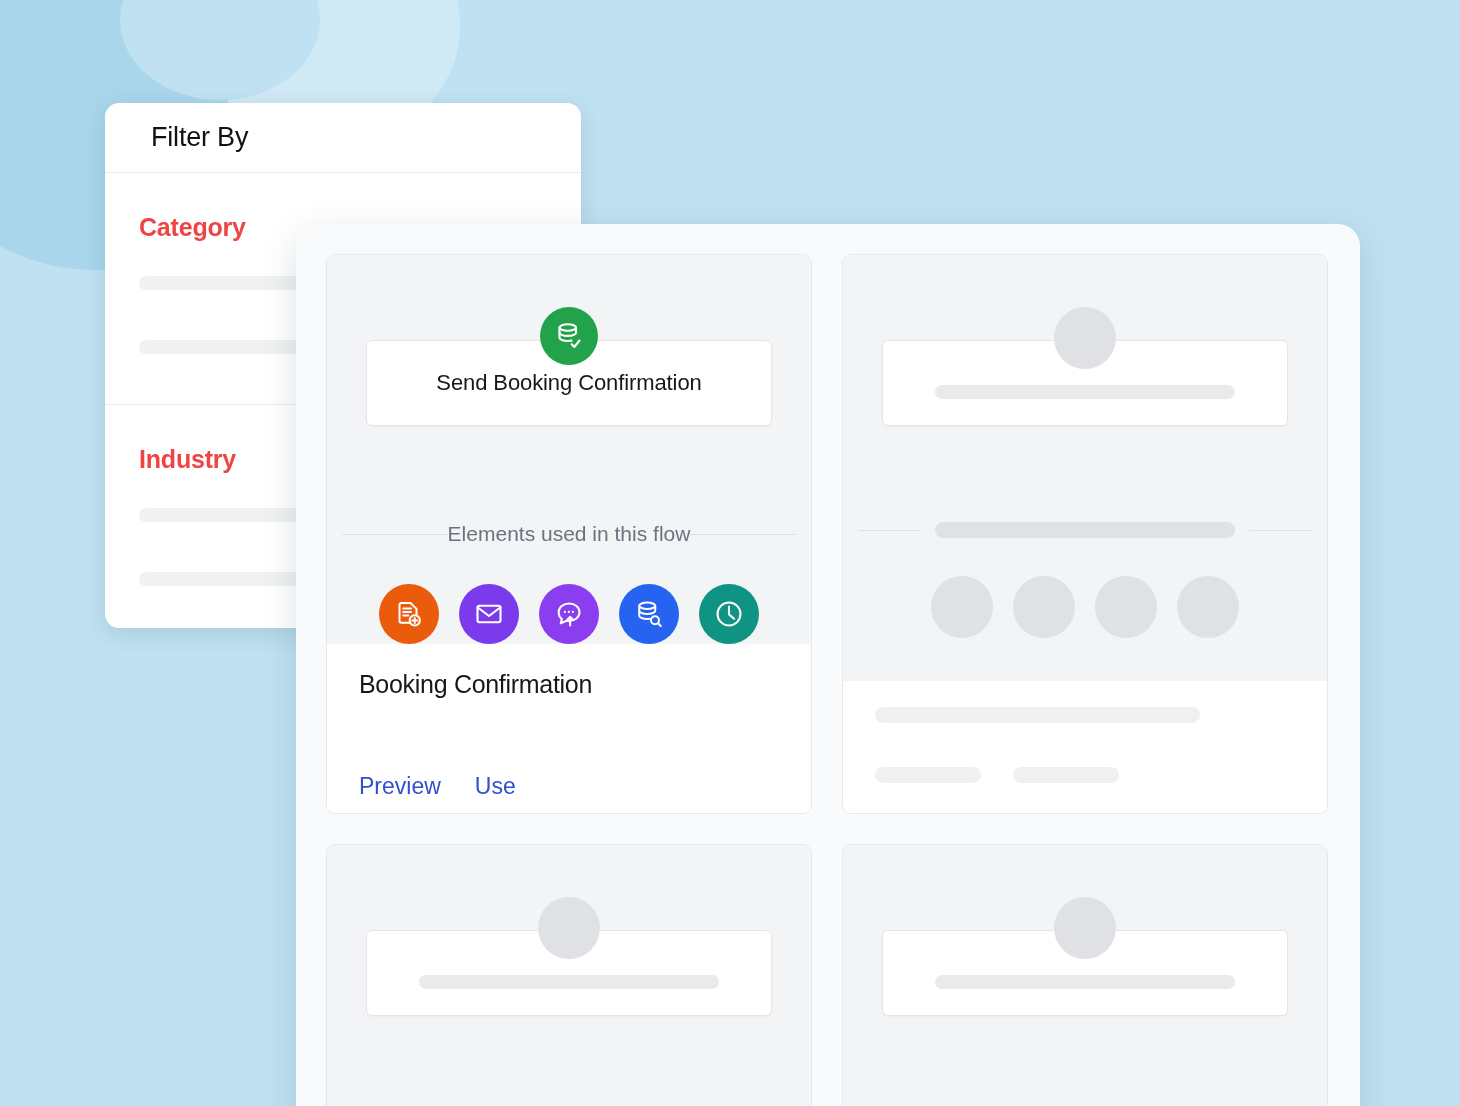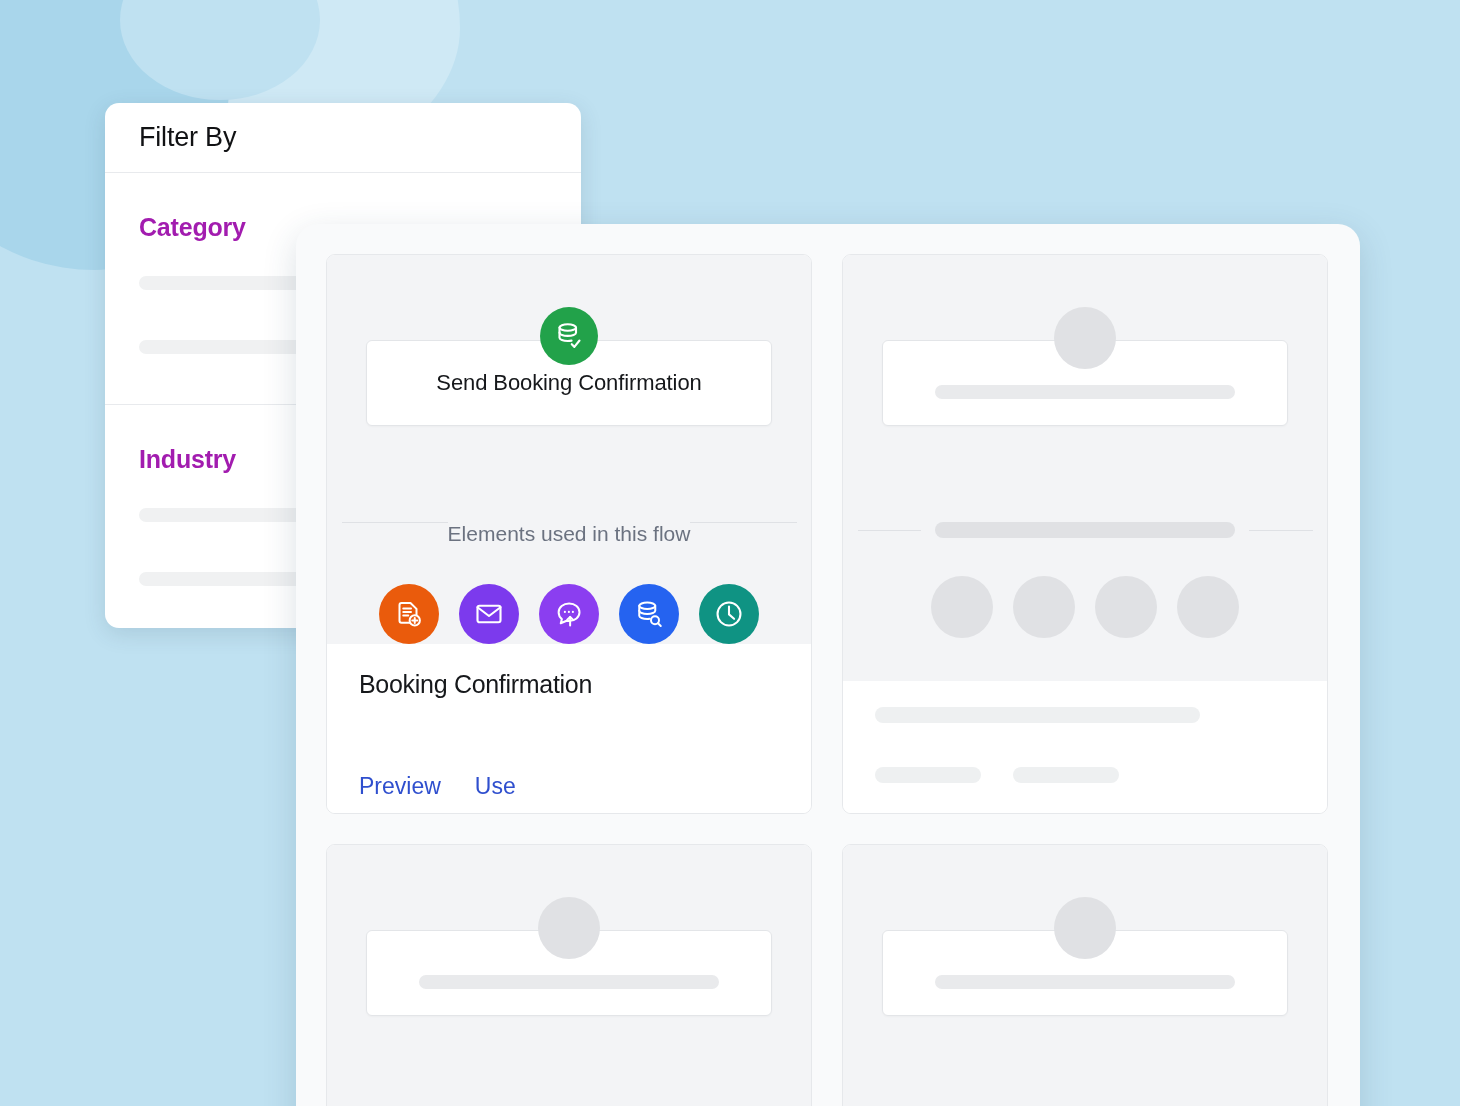--- a/index.html
+++ b/index.html
@@ -70,39 +70,39 @@
     height: 525px;
     background: #ffffff;
     border-radius: 14px;
     box-shadow: 0 6px 22px rgba(40, 70, 95, 0.14);
     overflow: hidden;
   }
   #filter-header {
     height: 70px;
     display: flex;
     align-items: center;
-    padding: 0 0 0 34px;
+    padding: 0 0 0 46px;
     border-bottom: 1px solid #e8eaed;
     box-sizing: border-box;
   }
   #filter-header .title {
     font-size: 27px;
     font-weight: 400;
     color: #111214;
     letter-spacing: -0.2px;
   }
   .filter-section {
     padding: 0 34px;
   }
   .filter-section h3 {
     margin: 0;
     padding: 40px 0 0 0;
     font-size: 25px;
     font-weight: 700;
-    color: #a21caf;
+    color: #ef4444;
     letter-spacing: -0.2px;
   }
   .ph-bar {
     height: 14px;
     border-radius: 7px;
     background: #f0f1f2;
   }
   .filter-rows {
     padding-top: 34px;
   }
@@ -187,20 +187,21 @@
     background: #22a24a;
     display: flex;
     align-items: center;
     justify-content: center;
   }
 
   .elements-divider {
     margin-top: 96px;
     width: 455px;
     display: flex;
+    align-items: center;
   }
   .elements-divider .line {
     flex: 1;
     height: 1px;
     background: #dfe1e5;
   }
   .elements-divider .label {
     font-size: 21px;
     color: #6b7280;
     white-space: nowrap;

